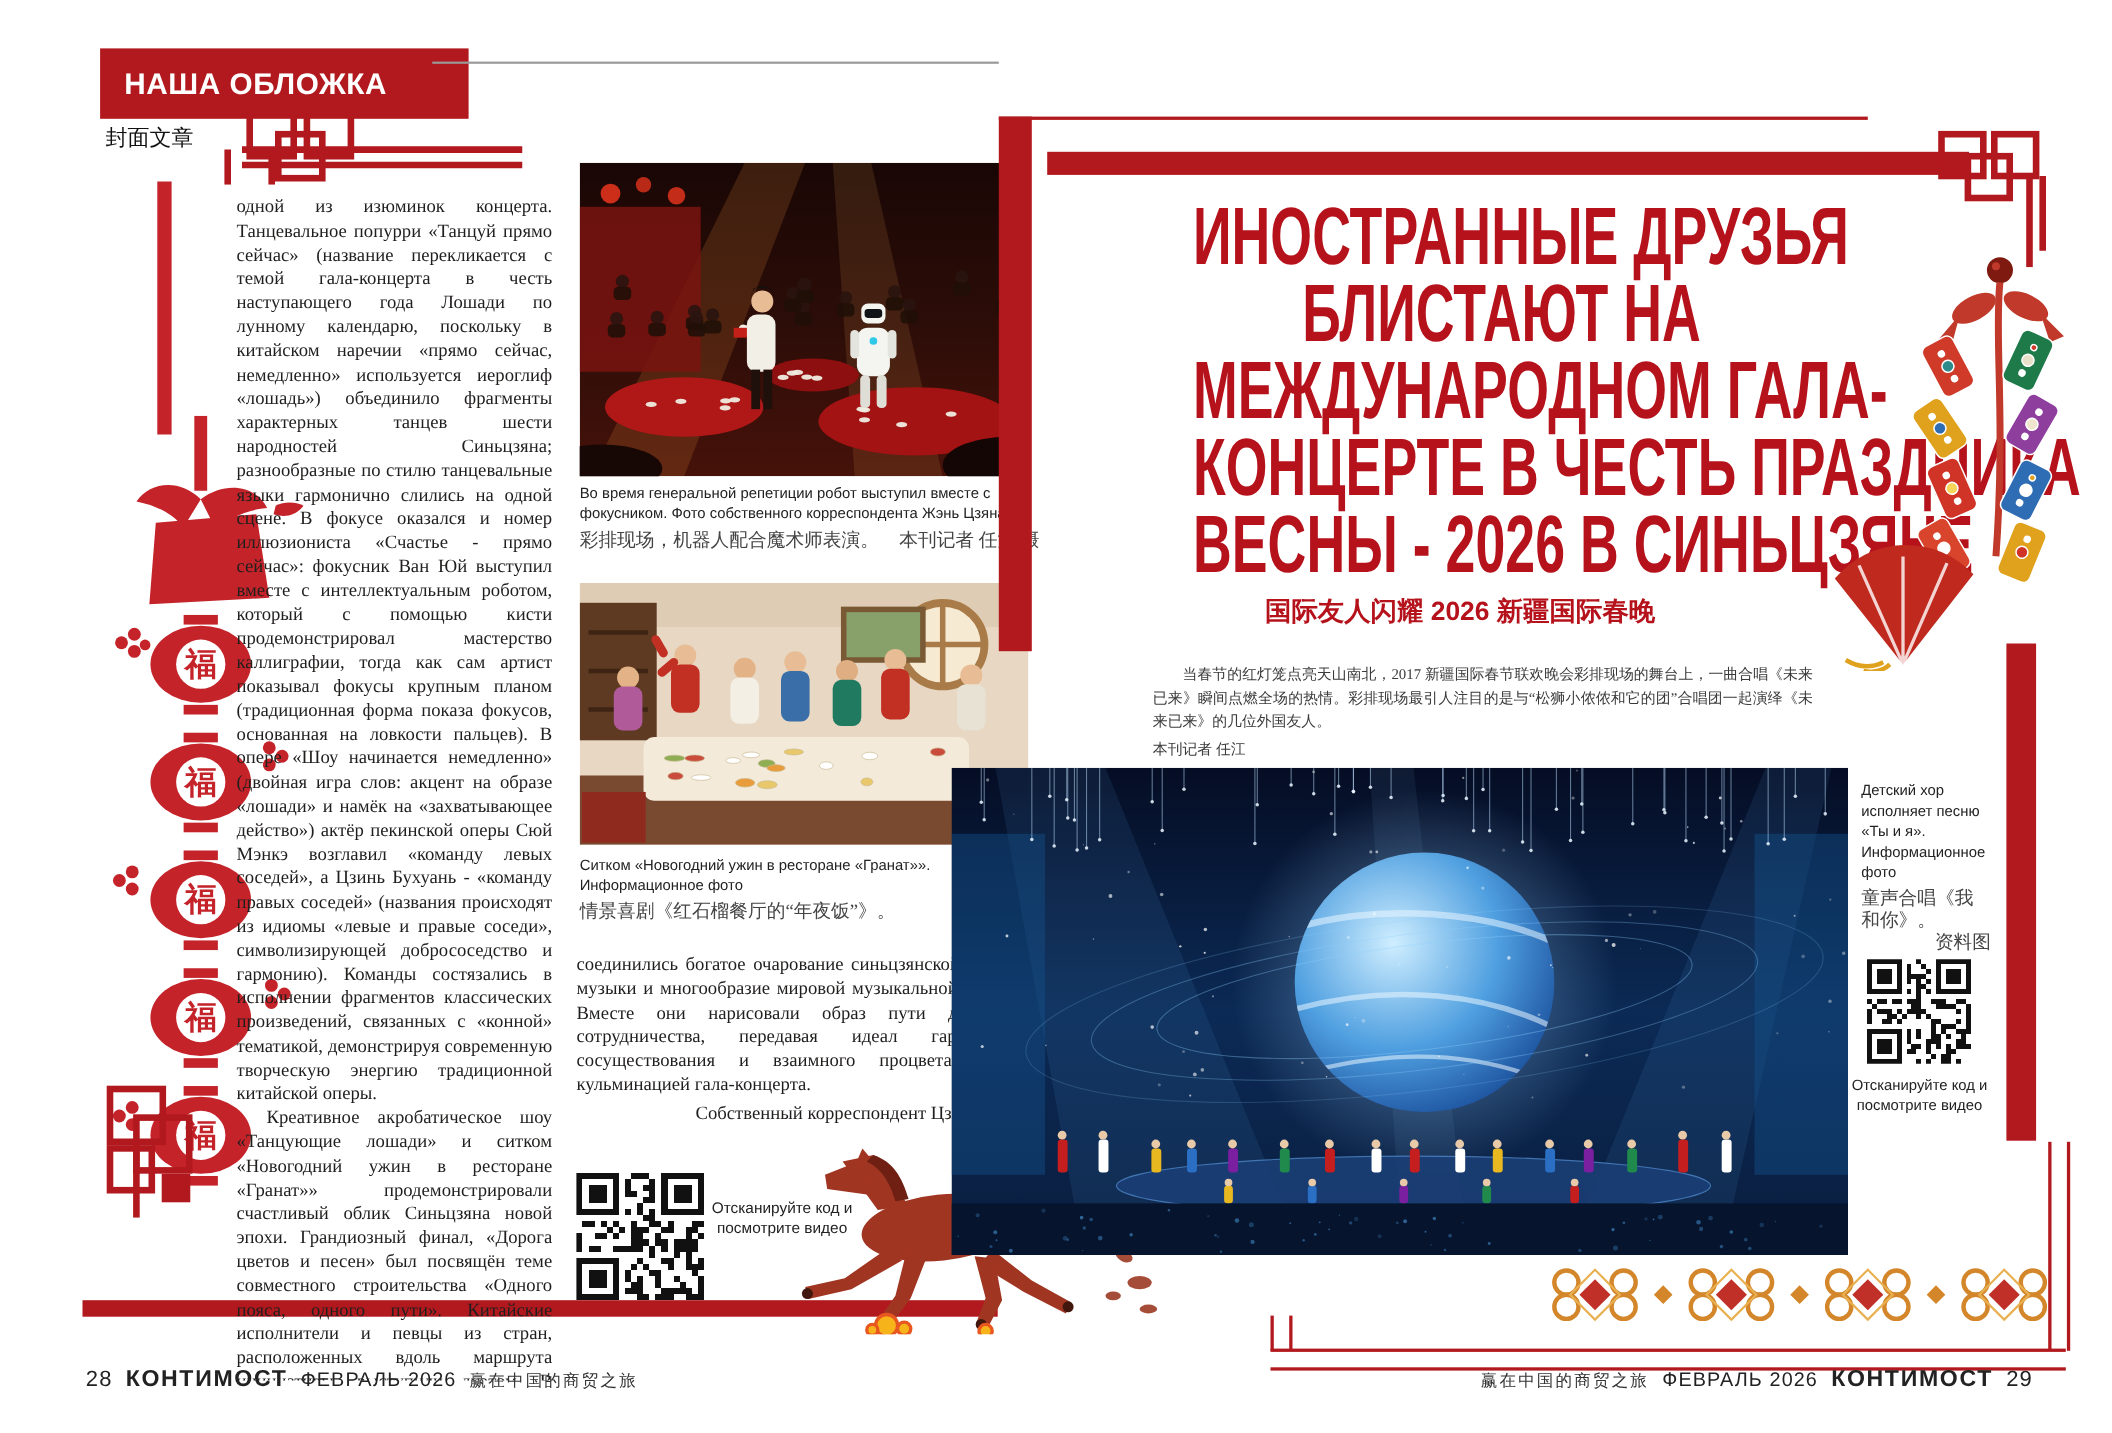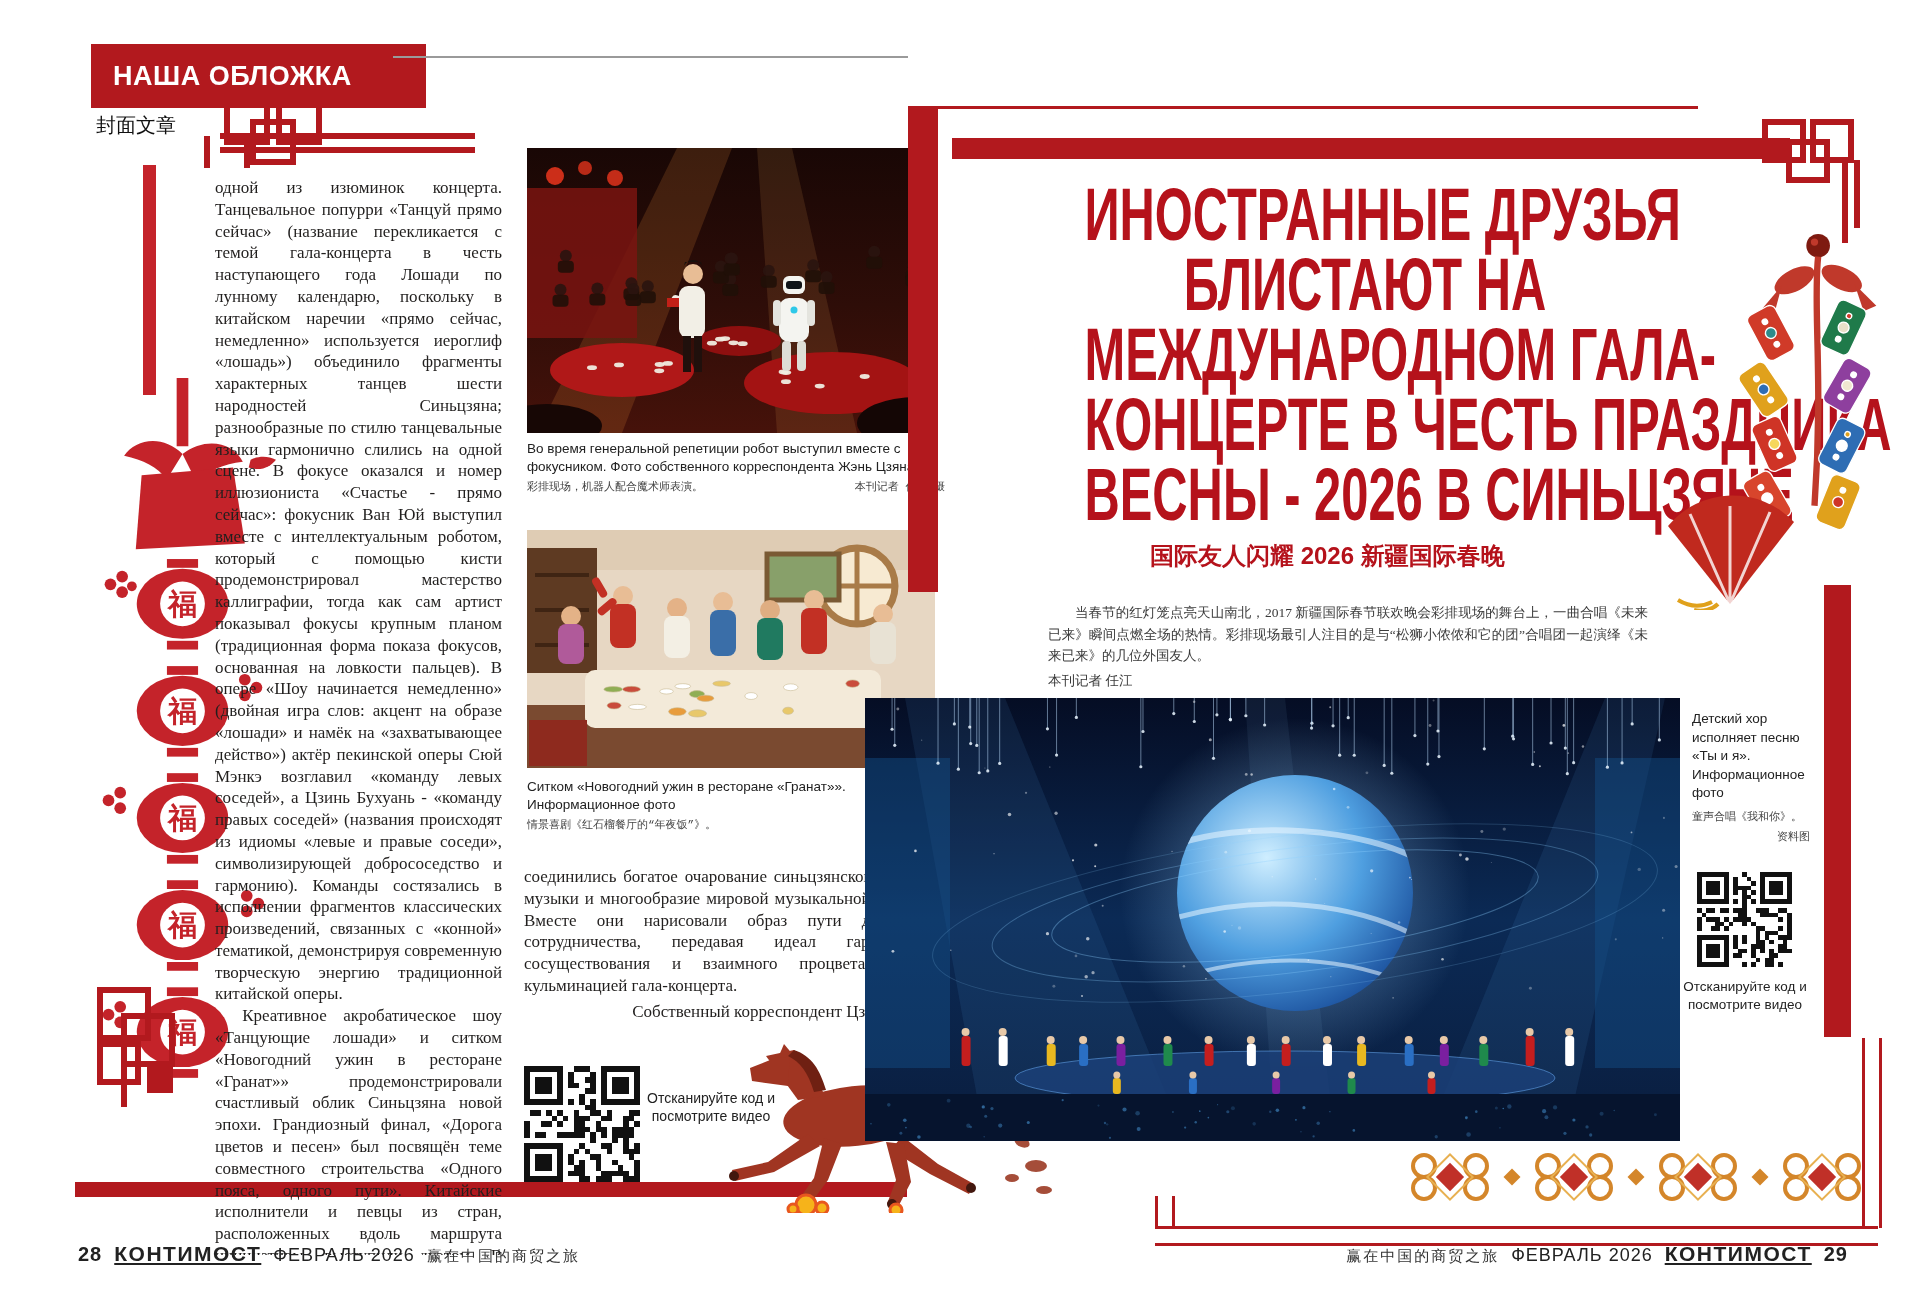--- a/index.html
+++ b/index.html
@@ -4,31 +4,31 @@
 <style>
   html,body{margin:0;padding:0;background:#888;}
   .sheet{position:relative;width:1920px;height:1303px;background:#fff;overflow:hidden;
          font-family:"Liberation Sans",sans-serif;color:#1d1d1b;}
   .abs{position:absolute;}
   .ser{font-family:"Liberation Serif",serif;}
   .body-text{font-family:"Liberation Serif",serif;font-size:17px;line-height:21.8px;
              text-align:justify;color:#211f1e;}
   .body-text p{margin:0;}
   .cap-ru{font-size:13.5px;line-height:18px;color:#222;}
-  .cap-zh{font-family:Liberation Mono, monospace;font-size:11px;color:#444;}
+  .cap-zh{font-family:Liberation Serif, serif;font-size:17px;color:#444;}
   .zhline{display:flex;justify-content:space-between;}
   .headline-line{height:70px;line-height:70px;font-size:74px;font-weight:700;
                  color:#b5121b;text-align:center;white-space:nowrap;
                  transform:scaleX(.66);transform-origin:center;letter-spacing:0px;}
   .qr-label{font-size:13.5px;line-height:17.5px;text-align:center;color:#222;}
   .red{background:#b2191e;}
   .endmark{display:inline-block;width:11px;height:11px;background:#b5121b;margin-left:8px;}
   .foot{font-size:18px;letter-spacing:1px;color:#222;display:flex;align-items:baseline;gap:12px;white-space:nowrap;}
-  .foot .num{font-weight:700;font-size:20px;}
-  .foot .brand{font-weight:700;font-size:21px;letter-spacing:1.5px;text-decoration:underline;}
+  .foot .num{font-weight:400;font-size:20px;}
+  .foot .brand{font-weight:700;font-size:21px;letter-spacing:1.5px;}
   .foot .zh{font-family:"Liberation Serif",serif;font-size:15px;letter-spacing:2px;color:#333;}
   svg{display:block;}
 </style>
 </head>
 <body>
 
 <div class="sheet">
 
   <div class="abs red" style="left:91px;top:44px;width:335px;height:64px;display:flex;align-items:center;text-align:right;">
     <span style="color:#fff;font-weight:700;font-size:27px;letter-spacing:.5px;margin-left:22px;">НАША ОБЛОЖКА</span>

